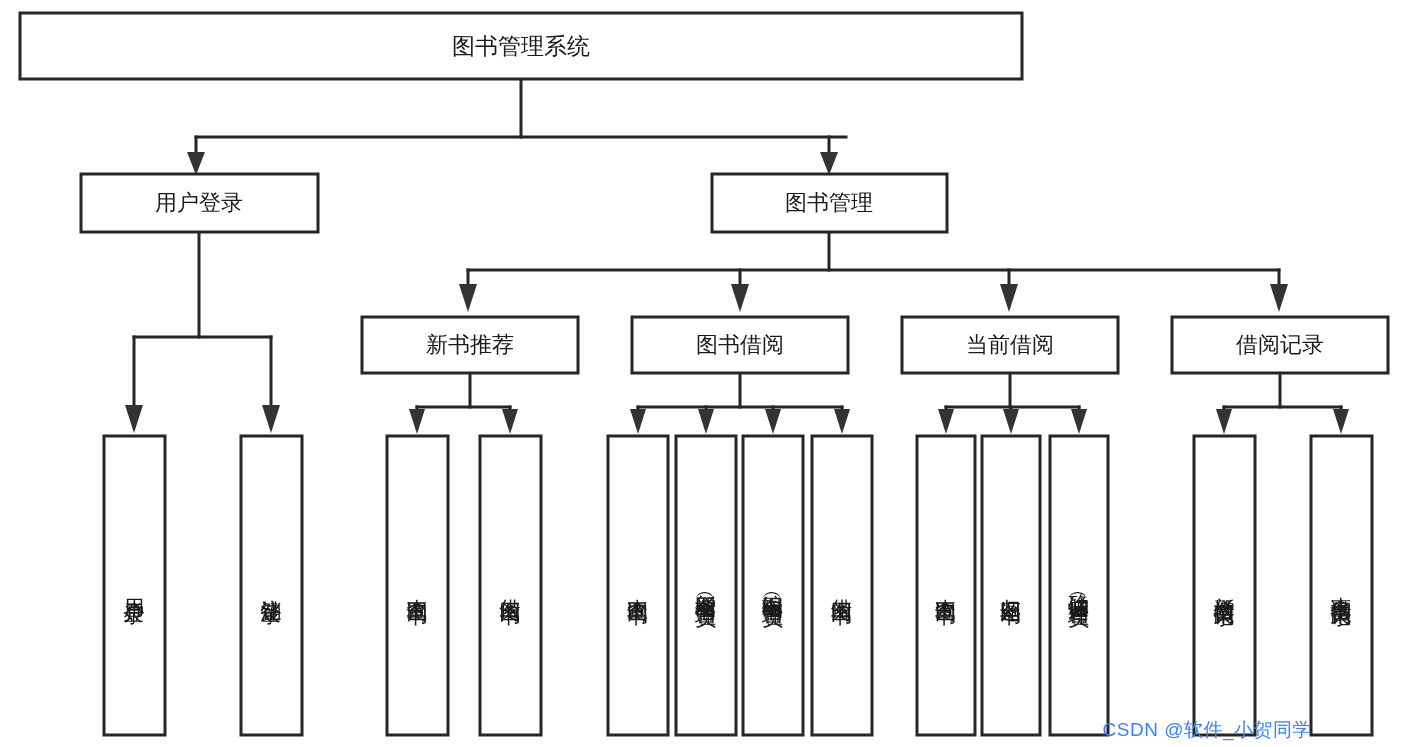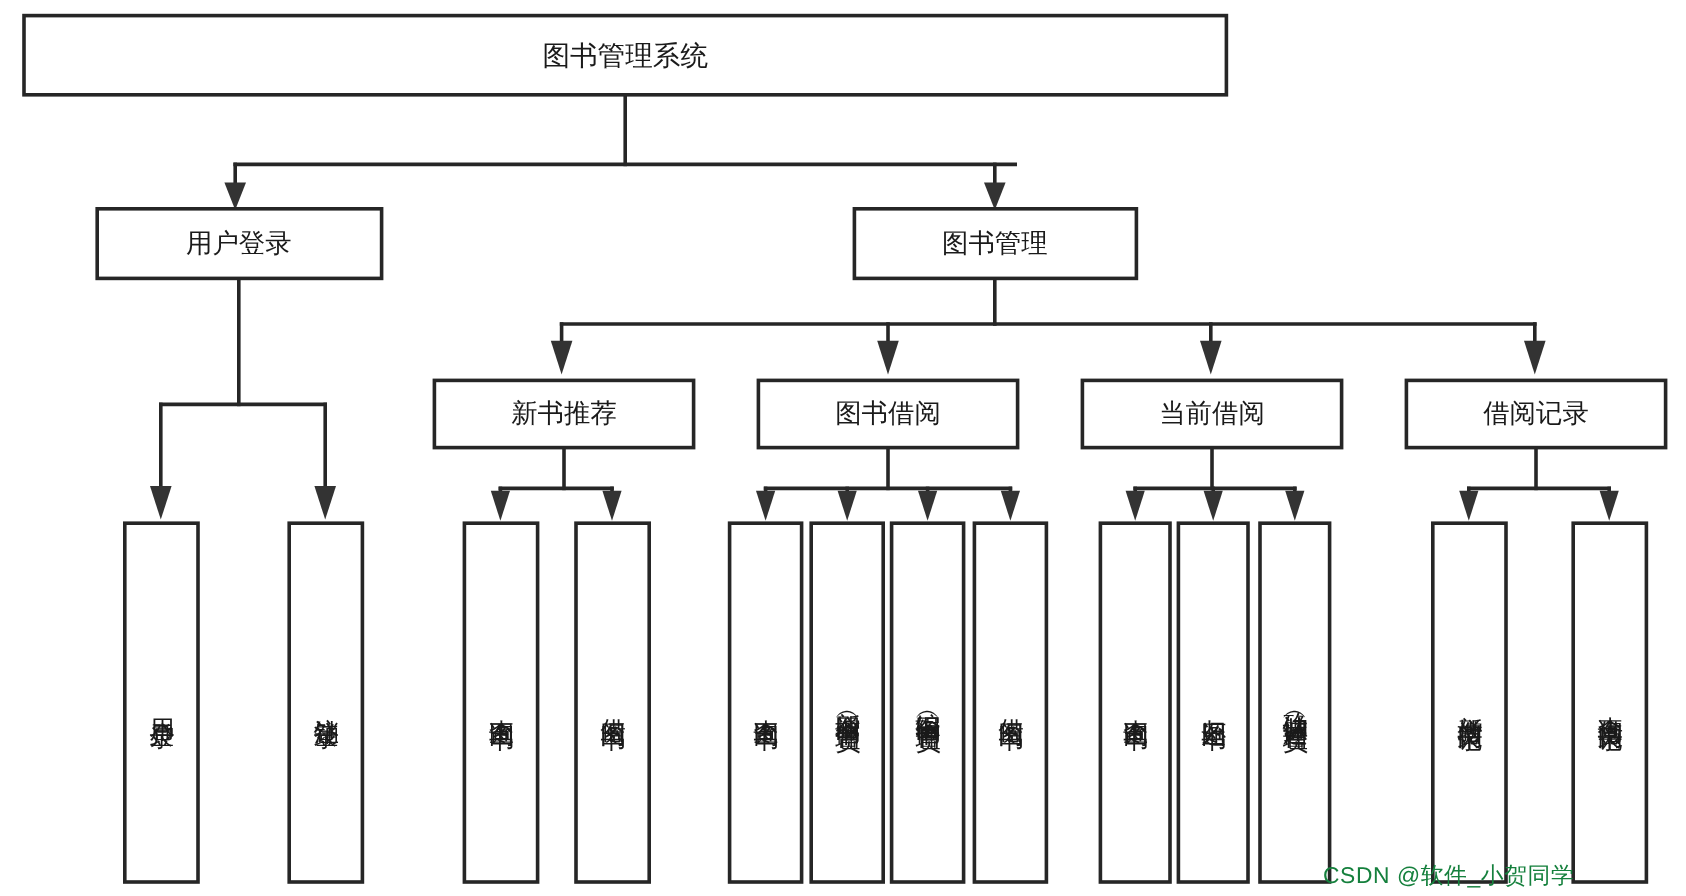--- a/index.html
+++ b/index.html
@@ -72,21 +72,21 @@
     text-align: center;
     white-space: nowrap;
     pointer-events: none;
   }
   .watermark {
     position: absolute;
     right: 8px;
     bottom: 4px;
     font-family: "Liberation Sans", "DejaVu Sans", sans-serif;
     font-size: 19px;
-    color: #15803d;
+    color: #3b82f6;
     letter-spacing: 0.5px;
     white-space: nowrap;
   }
 </style>
 </head>
 <body>
 
 <div id="diagram-root">
 
   <svg id="flowchart" viewBox="0 0 1405 747" xmlns="http://www.w3.org/2000/svg">

